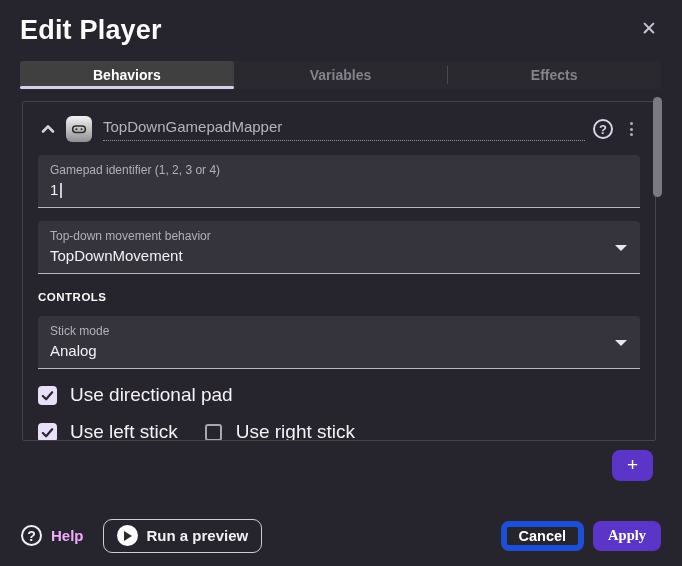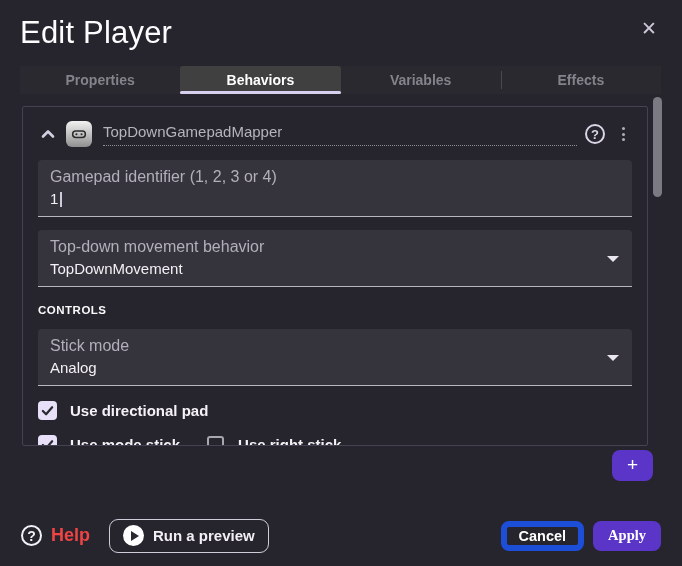--- a/index.html
+++ b/index.html
@@ -5,21 +5,21 @@
   * { box-sizing: border-box; margin: 0; padding: 0; }
   html, body { width: 682px; height: 566px; }
   body {
     background: #26242c;
     font-family: "Liberation Sans", sans-serif;
     overflow: hidden;
     position: relative;
     color: #f2f0f5;
   }
   .dlg-header { padding: 15px 20px 0; }
-  .dlg-title { font-size: 31px; font-weight: normal; color: #fdfcfe; letter-spacing: 0.2px; }
+  .dlg-title { font-size: 27px; font-weight: bold; color: #fdfcfe; letter-spacing: 0.2px; }
   .close-btn {
     position: absolute; top: 17px; right: 22px;
     width: 22px; height: 22px; display: flex; align-items: center; justify-content: center;
     color: #cbc7d6; font-size: 19px; cursor: pointer; background: none; border: none;
     font-family: "DejaVu Sans", sans-serif;
   }
 
   
   .tabbar { margin: 15px 21px 0 20px; height: 28px; display: flex; background: #2b2930; }
   .tab {
@@ -30,21 +30,21 @@
   .tab--active::after {
     content: ""; position: absolute; left: 0; right: 0; bottom: 0; height: 3px;
     background: #d6d0ee; border-radius: 2px;
   }
   .tab--divided::before {
     content: ""; position: absolute; left: 0; top: 5px; bottom: 5px; width: 1px; background: #4a4850;
   }
 
   
   .panel {
-    margin: 12px 34px 0 22px; height: 340px;
+    margin: 12px 26px 0 22px; height: 340px;
     border: 1px solid #454351; border-radius: 2px;
     padding: 0 15px; position: relative; overflow: hidden;
   }
   .scroll-thumb {
     position: absolute; left: 653px; top: 97px; width: 9px; height: 100px;
     background: #7b7981; border-radius: 5px; cursor: pointer;
   }
 
   
   .bhv-head { display: flex; align-items: center; margin-top: 14px; }
@@ -66,60 +66,60 @@
   }
   .kebab { width: 18px; margin-left: 9px; flex: none; display: flex; flex-direction: column; align-items: center; gap: 2.5px; cursor: pointer; }
   .kebab i { width: 3px; height: 3px; border-radius: 50%; background: #aeacb5; }
 
   
   .field {
     background: #35333b; border-bottom: 1px solid #b9b6c2; border-radius: 4px 4px 0 0;
     margin-top: 13px; padding: 8px 12px 8px; position: relative; cursor: text;
   }
   .field--select { cursor: pointer; }
-  .field-label { font-size: 16px; color: #b2afbb; }
+  .field-label { font-size: 12px; color: #b2afbb; }
   .field-value { font-size: 15px; color: #f3f1f5; margin-top: 4px; line-height: 18px; }
   .caret { display: inline-block; width: 2px; height: 15px; background: #cfc9dc; margin-left: 2px; vertical-align: text-bottom; }
   .dd-arrow {
     position: absolute; right: 13px; top: 50%; margin-top: -2px;
     width: 0; height: 0; border-left: 6px solid transparent; border-right: 6px solid transparent;
     border-top: 6px solid #e9e6f2;
   }
 
   .section-label { margin-top: 17px; font-size: 11.5px; font-weight: bold; color: #fafafa; letter-spacing: 0.5px; }
 
   
   .cb-row { display: flex; align-items: center; margin-top: 15px; }
   .cb-item { display: flex; align-items: center; cursor: pointer; }
   .cb-item + .cb-item { margin-left: 26px; }
   .cb { width: 19px; height: 19px; border-radius: 4px; flex: none; }
   .cb--checked { background: #e7e0f8; display: flex; align-items: center; justify-content: center; }
   .cb--unchecked { width: 17px; height: 17px; border: 2px solid #a9a6b0; border-radius: 3px; background: transparent; margin: 1px; }
-  .cb-label { margin-left: 13px; font-size: 15px; font-weight: bold; color: #f4f2f6; }
+  .cb-label { margin-left: 13px; font-size: 19px; font-weight: normal; color: #f4f2f6; }
 
   
   .add-btn {
     position: absolute; right: 29px; top: 450px; height: 31px;
     background: #5b35c8; border: none; border-radius: 8px; padding: 0 15px;
     display: flex; align-items: center; gap: 9px; cursor: pointer;
   }
   .add-btn .plus { color: #ffffff; font-size: 19px; font-weight: normal; line-height: 1; margin-top: -2px; }
   .add-btn .lbl { color: #ffffff; font-size: 14px; font-weight: bold; }
 
   
   .footer {
     position: absolute; left: 0; right: 0; bottom: 0; height: 61px;
     display: flex; align-items: center; padding: 0 21px;
   }
   .help-icon {
     width: 21px; height: 21px; border: 2px solid #f2f0f5; border-radius: 50%;
     display: flex; align-items: center; justify-content: center;
     color: #f2f0f5; font-size: 14px; font-weight: bold; cursor: pointer; flex: none;
   }
-  .help-label { margin-left: 9px; font-size: 18px; font-weight: bold; color: #ef4444; cursor: pointer; }
+  .help-label { margin-left: 9px; font-size: 15px; font-weight: bold; color: #f0abfc; cursor: pointer; }
   .preview-btn {
     margin-left: 19px; height: 34px; background: none;
     border: 1px solid #cfccd9; border-radius: 9px; padding: 0 13px;
     display: flex; align-items: center; gap: 9px; cursor: pointer;
   }
   .play-circle {
     width: 21px; height: 21px; border-radius: 50%; background: #ffffff; flex: none;
     display: flex; align-items: center; justify-content: center;
   }
   .play-tri {
@@ -142,23 +142,20 @@
 </style>
 </head>
 <body>
 
 <div class="dlg-header">
   <div class="dlg-title">Edit Player</div>
 </div>
 <button class="close-btn">✕</button>
 
 <div class="tabbar">
-  <div class="tab">
-    <span>Properties</span>
-  </div>
   <div class="tab tab--active">
     <span>Behaviors</span>
   </div>
   <div class="tab">
     <span>Variables</span>
   </div>
   <div class="tab tab--divided">
     <span>Effects</span>
   </div>
 </div>
@@ -215,21 +212,21 @@
     </div>
   </div>
 
   <div class="cb-row">
     <div class="cb-item">
       <span class="cb cb--checked">
         <svg width="13" height="13" viewBox="0 0 14 14">
           <polyline points="2,7.5 5.5,11 12,3.5" fill="none" stroke="#2a2830" stroke-width="2.4" stroke-linecap="round" stroke-linejoin="round"></polyline>
         </svg>
       </span>
-      <span class="cb-label">Use mode stick</span>
+      <span class="cb-label">Use left stick</span>
     </div>
     <div class="cb-item">
       <span class="cb cb--unchecked"></span>
       <span class="cb-label">Use right stick</span>
     </div>
   </div>
 
 </div>
 
 <div class="scroll-thumb"></div>

